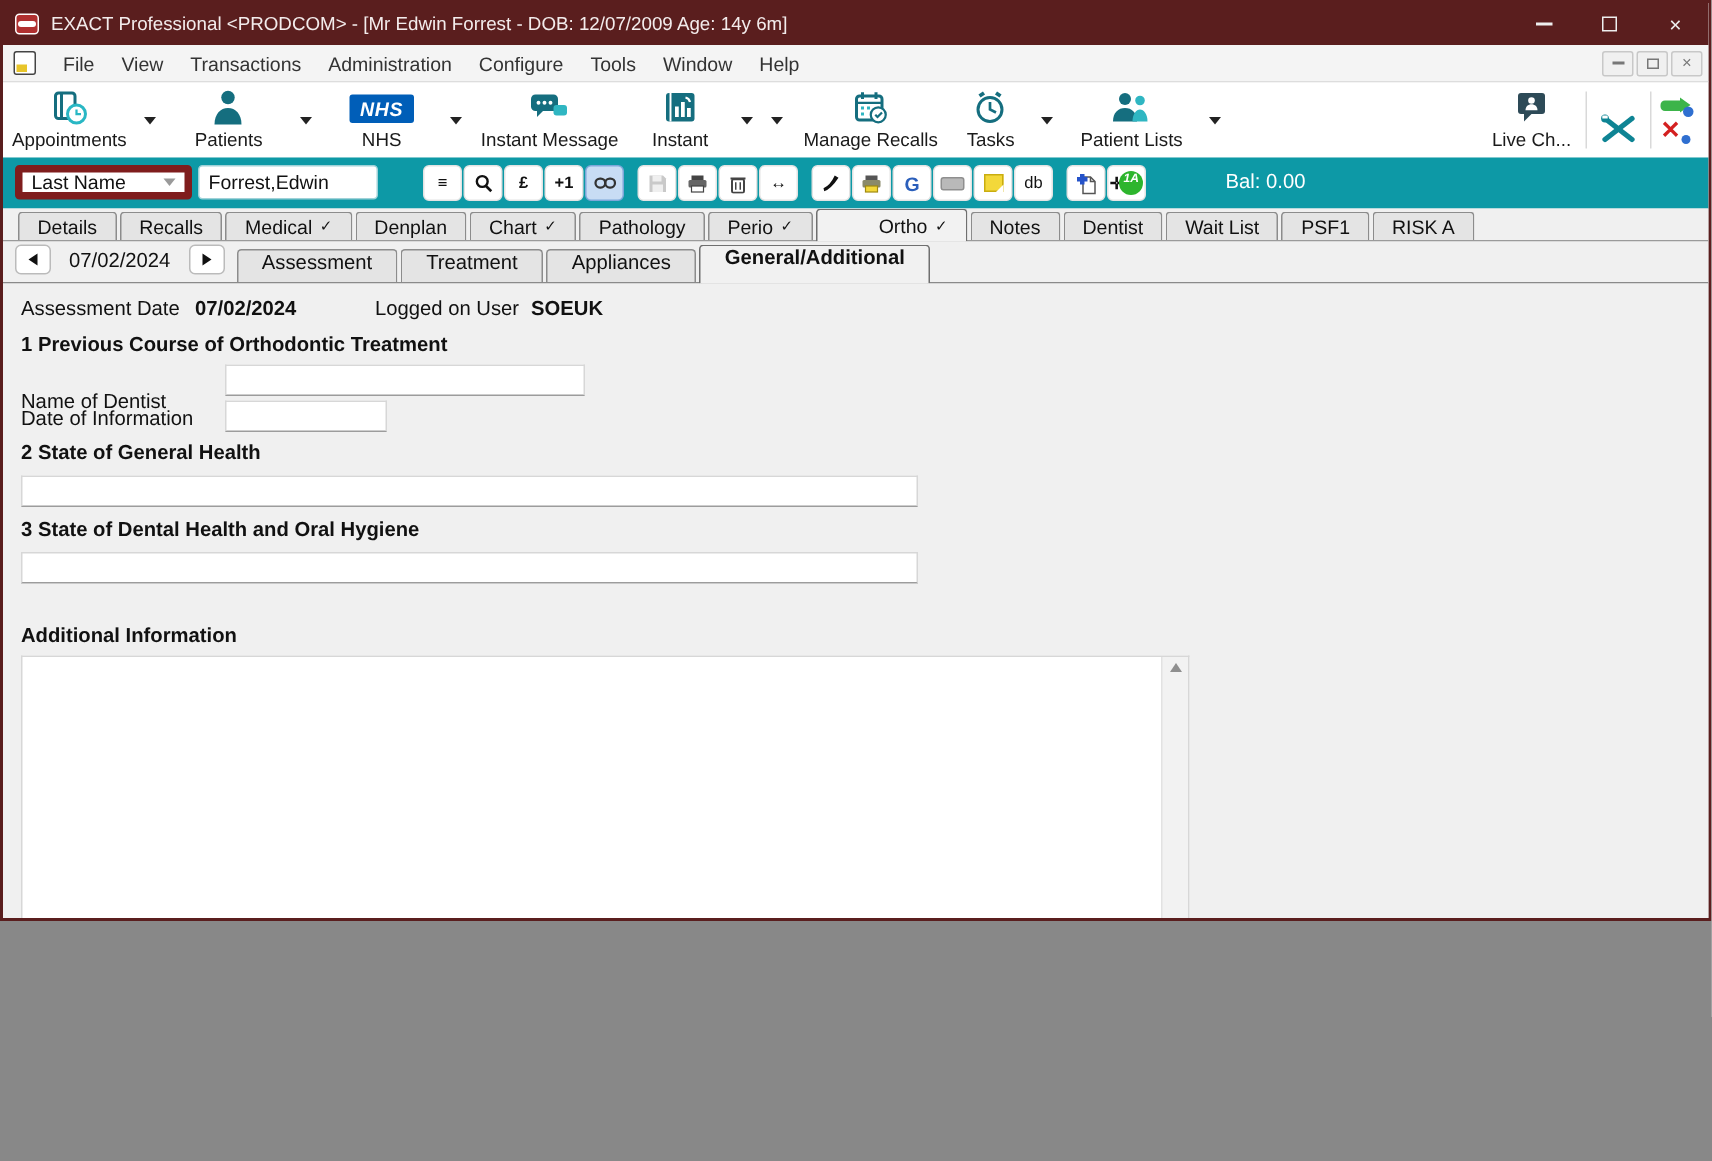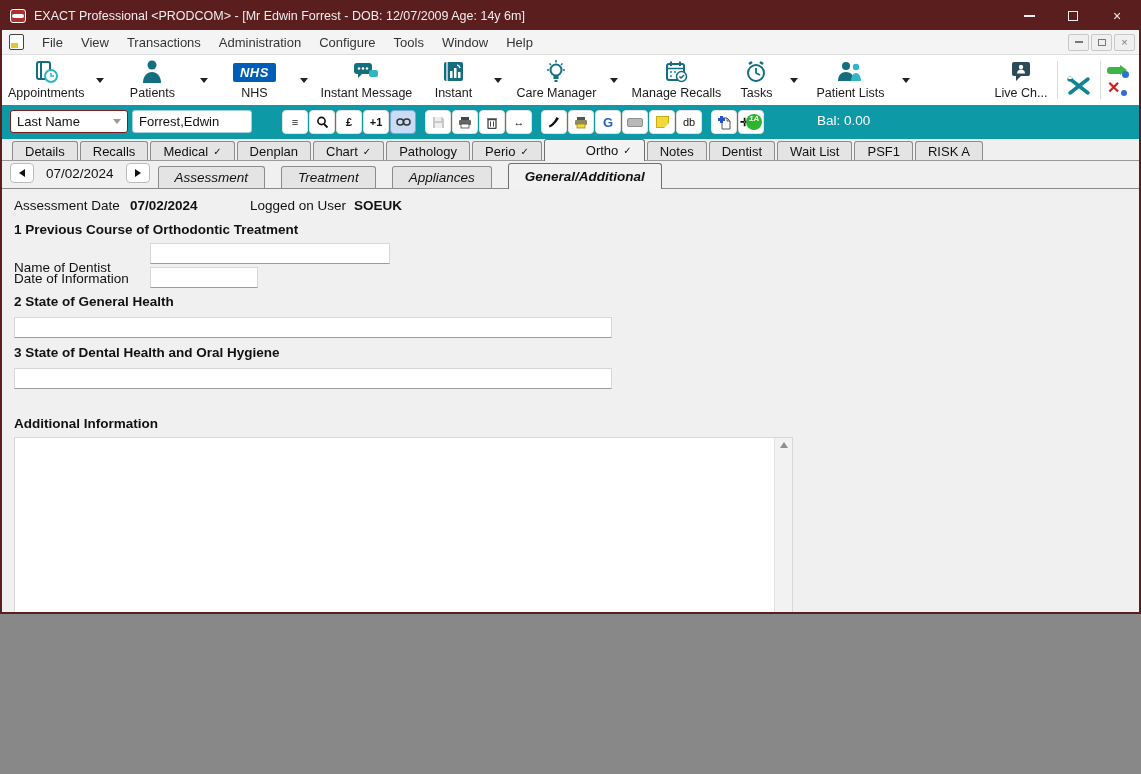--- a/index.html
+++ b/index.html
@@ -38,21 +38,21 @@
   .tb-vsep { width:1px; background:#d9d9d9; margin:6px 2px; }
   .tb-right-stack { display:flex; flex-direction:column; justify-content:center; gap:3px; padding:0 10px 0 4px; }
   .conn-icon { position:relative; width:22px; height:13px; }
   .conn-arrow { position:absolute; left:0; top:2px; width:14px; height:7px; background:#3cb44a; border-radius:3px 0 0 3px; }
   .conn-arrow::after { content:""; position:absolute; right:-6px; top:-2px; border-left:7px solid #3cb44a; border-top:5px solid transparent; border-bottom:5px solid transparent; }
   .conn-dot { position:absolute; right:0; bottom:0; width:7px; height:7px; border-radius:50%; background:#2f6fd0; }
   .disc-icon { position:relative; width:22px; height:15px; color:#d42020; font-weight:bold; font-size:16px; line-height:13px; }
   .disc-dot { position:absolute; right:2px; bottom:0; width:6px; height:6px; border-radius:50%; background:#2f6fd0; }
   
   .tealbar { position:absolute; left:0; top:103px; right:0; height:34px; background:#0d99a6; }
-  .sel-field { position:absolute; left:8px; top:5px; width:118px; height:23px; background:#fff; border-radius:3px; border:1px solid #7f1d1d; display:flex; align-items:center; font-size:13px; color:#111; padding:0 6px; }
+  .sel-field { position:absolute; left:8px; top:5px; width:118px; height:23px; background:#fff; border-radius:3px; border:5px solid #7f1d1d; display:flex; align-items:center; font-size:13px; color:#111; padding:0 6px; }
   .sel-chevron { margin-left:auto; width:0; height:0; border-left:4px solid transparent; border-right:4px solid transparent; border-top:5px solid #9a9a9a; }
   .name-field { position:absolute; left:130px; top:5px; width:120px; height:23px; background:#fff; border:1px solid #9fd2d8; border-radius:3px; font-size:13px; color:#111; padding:0 6px; font-family:"Liberation Sans", sans-serif; }
   .btn-row { position:absolute; left:280px; top:5px; display:flex; align-items:center; }
   .tealbtn { width:26px; height:24px; margin-right:1px; background:#fff; border:1px solid #e3e3e3; border-radius:4px; display:flex; align-items:center; justify-content:center; font-size:11px; color:#111; font-weight:bold; cursor:default; }
   .tealbtn.active { background:#c8dcf4; border-color:#7da7d9; }
   .tealbtn.disabled { color:#bbb; }
   .grp-gap { width:8px; }
   .bal-label { position:absolute; left:815px; top:8px; color:#fff; font-size:13.5px; }
   .note-glyph { width:13px; height:12px; background:#f3d83a; border:1px solid #c9ad10; position:relative; }
   .note-glyph::after { content:""; position:absolute; right:-1px; bottom:-1px; border-left:5px solid transparent; border-bottom:5px solid #fff; }
@@ -65,21 +65,21 @@
   .tab { height:19px; display:flex; align-items:center; padding:0 12px; background:#e4e4e4; border:1px solid #8c8c8c; border-bottom:none; border-radius:3px 3px 0 0; margin-right:2px; font-size:13px; color:#111; cursor:default; white-space:nowrap; }
   .tab .check { font-size:10px; margin-left:5px; }
   .tab.active { height:22px; background:#f2f2f2; font-weight:normal; margin-bottom:-1px; border-color:#6f6f6f;padding-left:41px; }
   
   .subtabrow { position:absolute; left:0; top:159px; right:0; height:28px; background:#f0f0f0; border-bottom:1px solid #8a8a8a; display:flex; align-items:flex-end; }
   .datenav { display:flex; align-items:center; height:100%; padding:0 8px 3px 8px; }
   .nav-btn { width:24px; height:20px; background:#fff; border:1px solid #bbb; border-radius:4px; display:flex; align-items:center; justify-content:center; cursor:default; }
   .tri-left { width:0; height:0; border-top:4px solid transparent; border-bottom:4px solid transparent; border-right:6px solid #111; }
   .tri-right { width:0; height:0; border-top:4px solid transparent; border-bottom:4px solid transparent; border-left:6px solid #111; }
   .nav-date { font-size:13.5px; color:#111; padding:0 12px; }
-  .subtab { height:22px; display:flex; align-items:center; padding:0 16px; background:#e4e4e4; border:1px solid #8c8c8c; border-bottom:none; border-radius:3px 3px 0 0; margin-right:16px; font-size:13.5px; color:#111; cursor:default;font-style:italic; }
+  .subtab { height:22px; display:flex; padding:0 16px; background:#e4e4e4; border:1px solid #8c8c8c; border-bottom:none; border-radius:3px 3px 0 0; margin-right:2px; font-size:13.5px; color:#111; cursor:default; }
   .subtab.active { height:26px; background:#f1f1f1; font-weight:bold; margin-bottom:-1px; border-color:#6f6f6f; }
   
   .formarea { position:absolute; left:0; top:187px; right:0; bottom:0; background:#f0f0f0; font-size:13.5px; color:#111; }
   .flabel { position:absolute; white-space:nowrap; }
   .fbold { font-weight:bold; }
   .finput { position:absolute; height:21px; background:#fff; border:1px solid #d7d7d7; border-bottom:1px solid #9c9c9c; font-size:13px; padding:0 4px; font-family:"Liberation Sans", sans-serif; }
   .memo { position:absolute; left:12px; top:248px; width:779px; height:216px; background:#fff; border:1px solid #d7d7d7; border-bottom:1px solid #9c9c9c; }
   .memo-content { position:absolute; left:0; top:0; right:19px; bottom:0; font-size:13px; padding:3px 5px; white-space:pre-wrap; }
   .vscroll { position:absolute; right:0; top:0; bottom:0; width:18px; background:#f2f2f2; border-left:1px solid #e2e2e2; display:flex; flex-direction:column; justify-content:space-between; align-items:center; padding:4px 0; }
   .sb-up { width:0; height:0; border-left:4px solid transparent; border-right:4px solid transparent; border-bottom:6px solid #8f8f8f; }
@@ -191,35 +191,20 @@
             <rect x="18" y="13" width="2.5" height="6" fill="#fff"></rect>
             <path d="M17 6 a4 4 0 0 1 3 3" stroke="#fff" stroke-width="1.5" fill="none"></path>
           </svg>
       </span>
       <span class="tb-label">Instant</span>
     </div>
     <div class="tb-arrow">
         <i class="tri-down"></i>
       </div>
 
-    <div class="tb-item" style="width:96px">
-      <span class="tb-icon">
-        <svg width="26" height="26" viewBox="0 0 26 26">
-            <circle cx="13" cy="11" r="5.5" fill="none" stroke="#156e7f" stroke-width="2"></circle>
-            <rect x="10.5" y="17" width="5" height="3" fill="#156e7f"></rect>
-            <rect x="11.5" y="21" width="3" height="2" fill="#156e7f"></rect>
-            <line x1="13" y1="1" x2="13" y2="3.5" stroke="#156e7f" stroke-width="1.5"></line>
-            <line x1="4" y1="11" x2="6" y2="11" stroke="#156e7f" stroke-width="1.5"></line>
-            <line x1="20" y1="11" x2="22" y2="11" stroke="#156e7f" stroke-width="1.5"></line>
-            <line x1="6.5" y1="4.5" x2="8" y2="6" stroke="#156e7f" stroke-width="1.5"></line>
-            <line x1="19.5" y1="4.5" x2="18" y2="6" stroke="#156e7f" stroke-width="1.5"></line>
-          </svg>
-      </span>
-      <span class="tb-label">Care Manager</span>
-    </div>
     <div class="tb-arrow">
         <i class="tri-down"></i>
       </div>
 
     <div class="tb-item" style="width:104px">
       <span class="tb-icon">
         <svg width="26" height="26" viewBox="0 0 26 26">
             <rect x="4" y="5" width="17" height="16" rx="2" fill="none" stroke="#156e7f" stroke-width="2"></rect>
             <line x1="8" y1="2.5" x2="8" y2="7" stroke="#156e7f" stroke-width="2"></line>
             <line x1="17" y1="2.5" x2="17" y2="7" stroke="#156e7f" stroke-width="2"></line>

